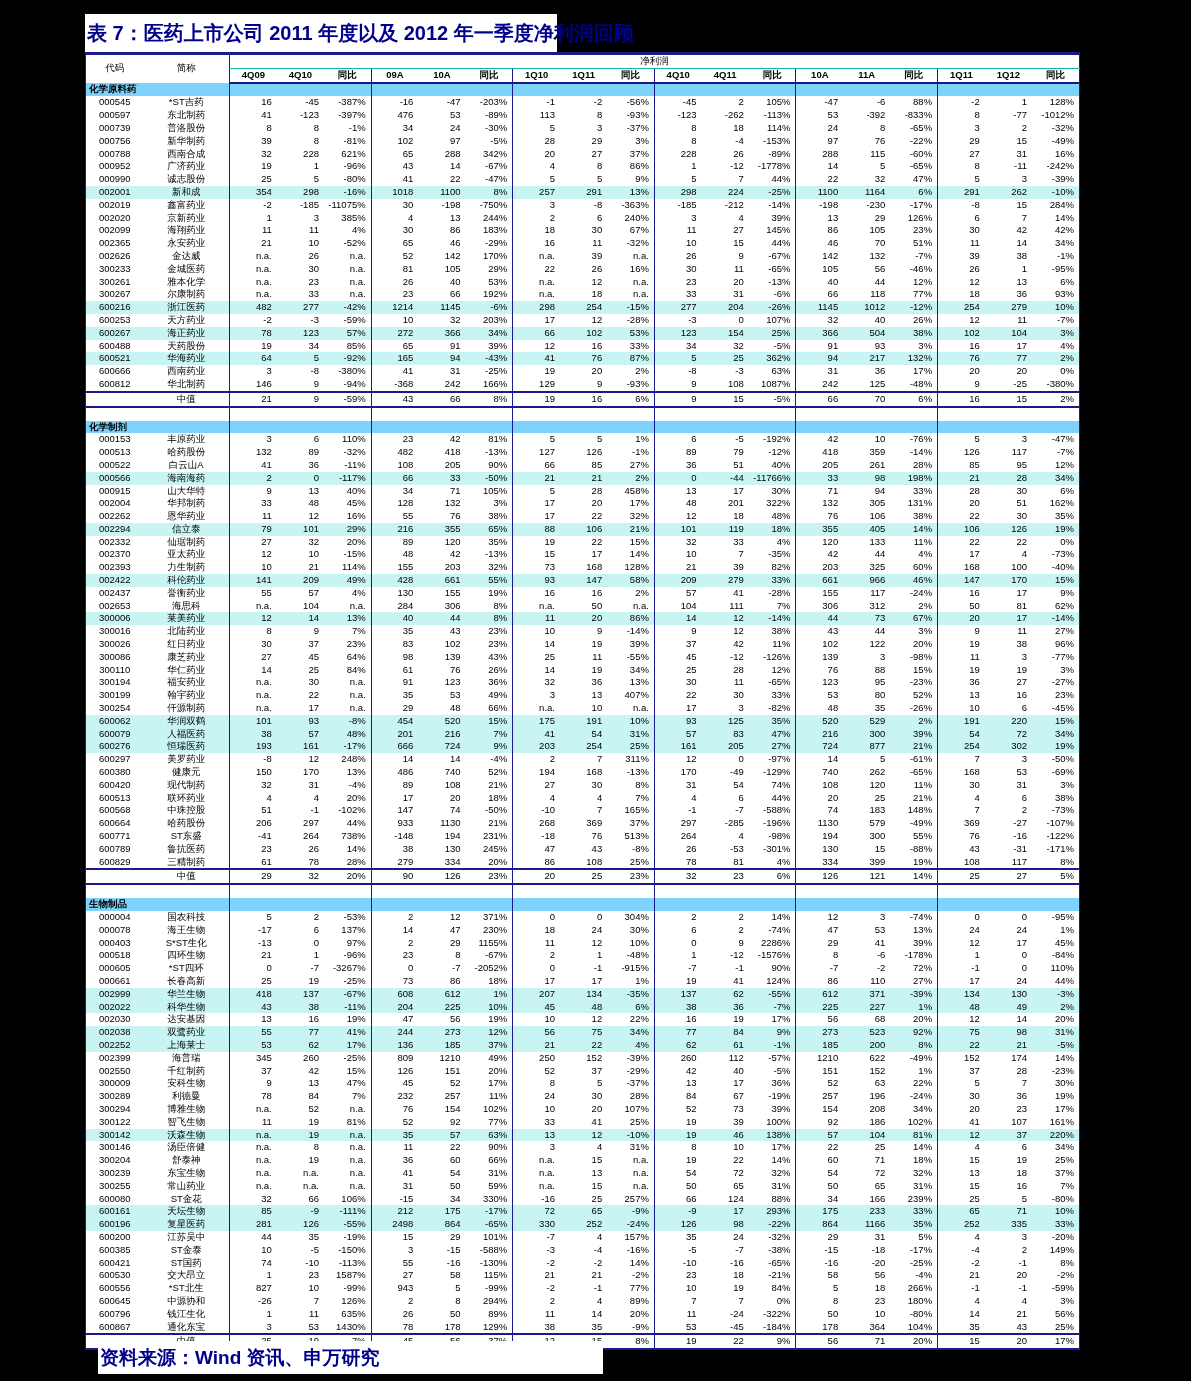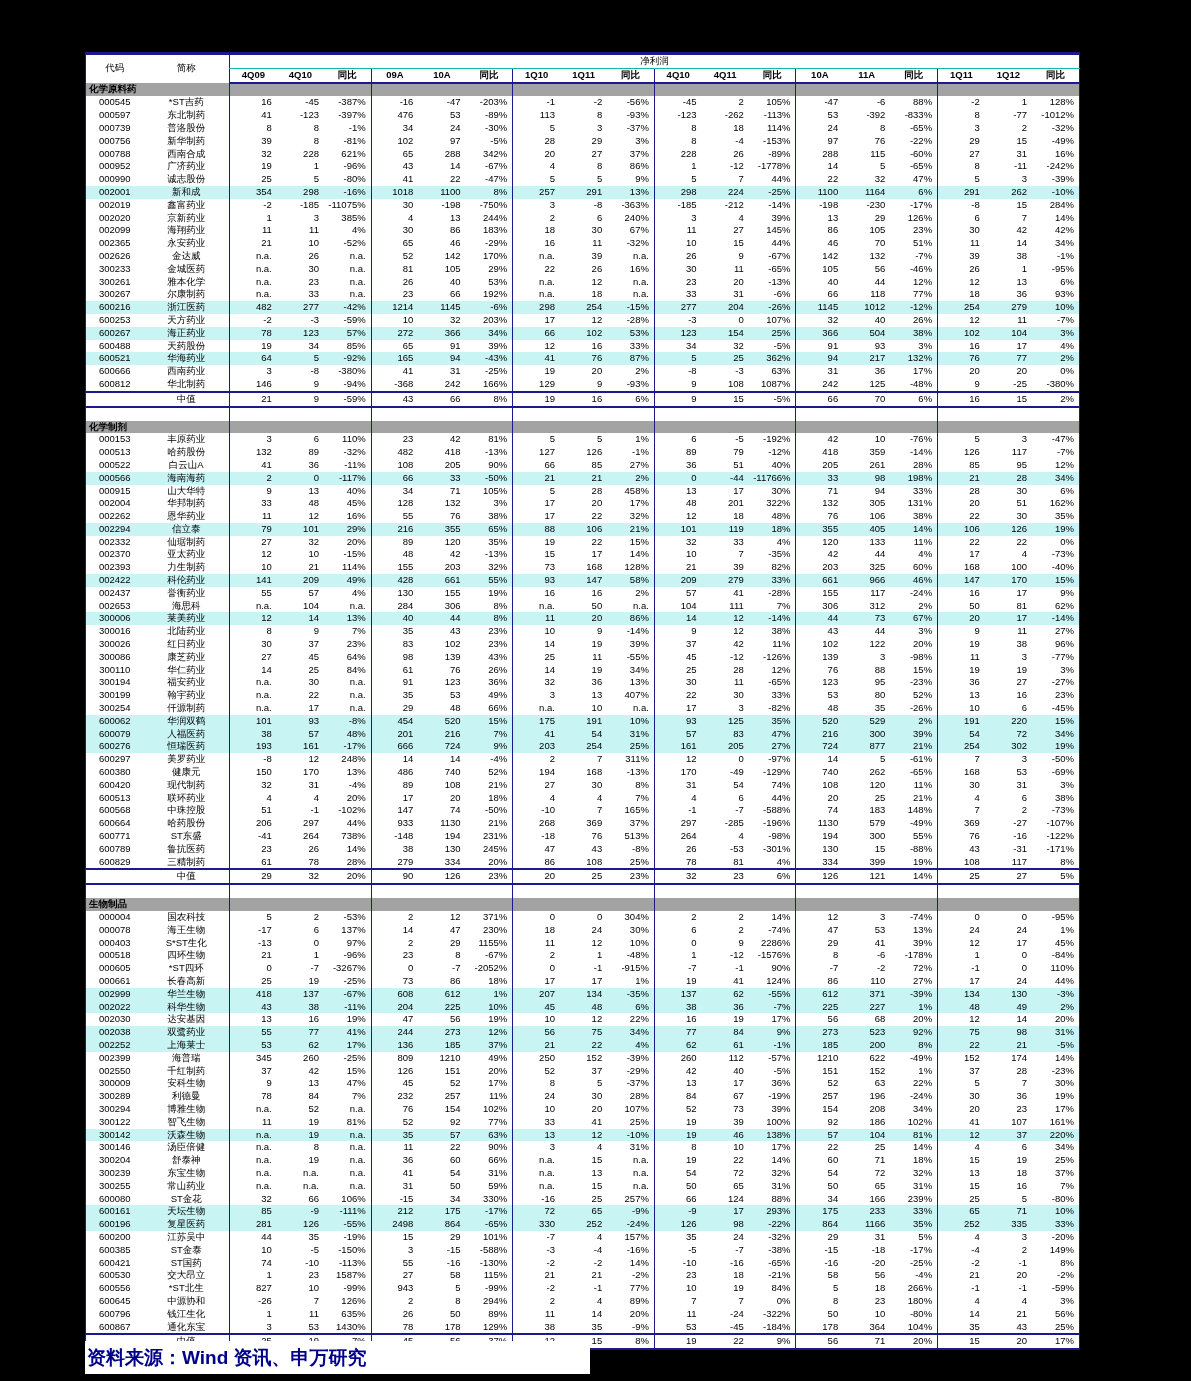--- a/index.html
+++ b/index.html
@@ -14,33 +14,36 @@
         border-left:1px solid #1A1A8C;border-right:1px solid #1A1A8C;}
   td,th{padding:0;height:12.8px;line-height:12.8px;overflow:hidden;white-space:nowrap;
         font-weight:normal;vertical-align:middle;}
   th.corner{text-align:center;font-size:9.5px;}
   th.grp-h{text-align:center;border-bottom:1px solid #14b8a6;}
   tr.subrow th{font-weight:bold;border-bottom:2px solid #1A1A8C;}
   .vsep{border-left:1px solid #1A1A8C;}
   .num{text-align:right;padding-right:5px;}
   .code{text-align:center;}
   .name{text-align:center;}
-  tr.section td{background:#a3a3a3;}
+  tr.section td{background:#7dd3fc;}
   tr.section td.slabel{text-align:left;padding-left:3px;font-weight:bold;}
   tr.hl td{background:#C8F4F4;}
   tr.median td{font-weight:normal;border-top:2px solid #1A1A8C;border-bottom:2px solid #1A1A8C;}
   tr.gap td{height:13px;}
-  .footer-box{position:absolute;left:85px;top:1341px;width:505px;height:33px;background:#fff;
+  .footer-box{position:absolute;left:98px;top:1341px;width:505px;height:33px;background:#fff;
               display:flex;align-items:center;}
   .footer-text{color:#00008B;font-weight:bold;font-size:19px;padding-left:2px;white-space:nowrap;}
 </style>
 </head>
 <body>
 
 <div class="canvas">
+  <div class="title-box">
+    <span class="title-text">表 7：医药上市公司 2011 年度以及 2012 年一季度净利润回顾</span>
+  </div>
   <div class="table-box">
     <table id="tbl">
         <colgroup>
           <col style="width: 58px;">
           <col style="width: 86px;">
           <col style="width: 47.2px;">
           <col style="width: 47.2px;">
           <col style="width: 47.2px;">
           <col style="width: 47.2px;">
           <col style="width: 47.2px;">

